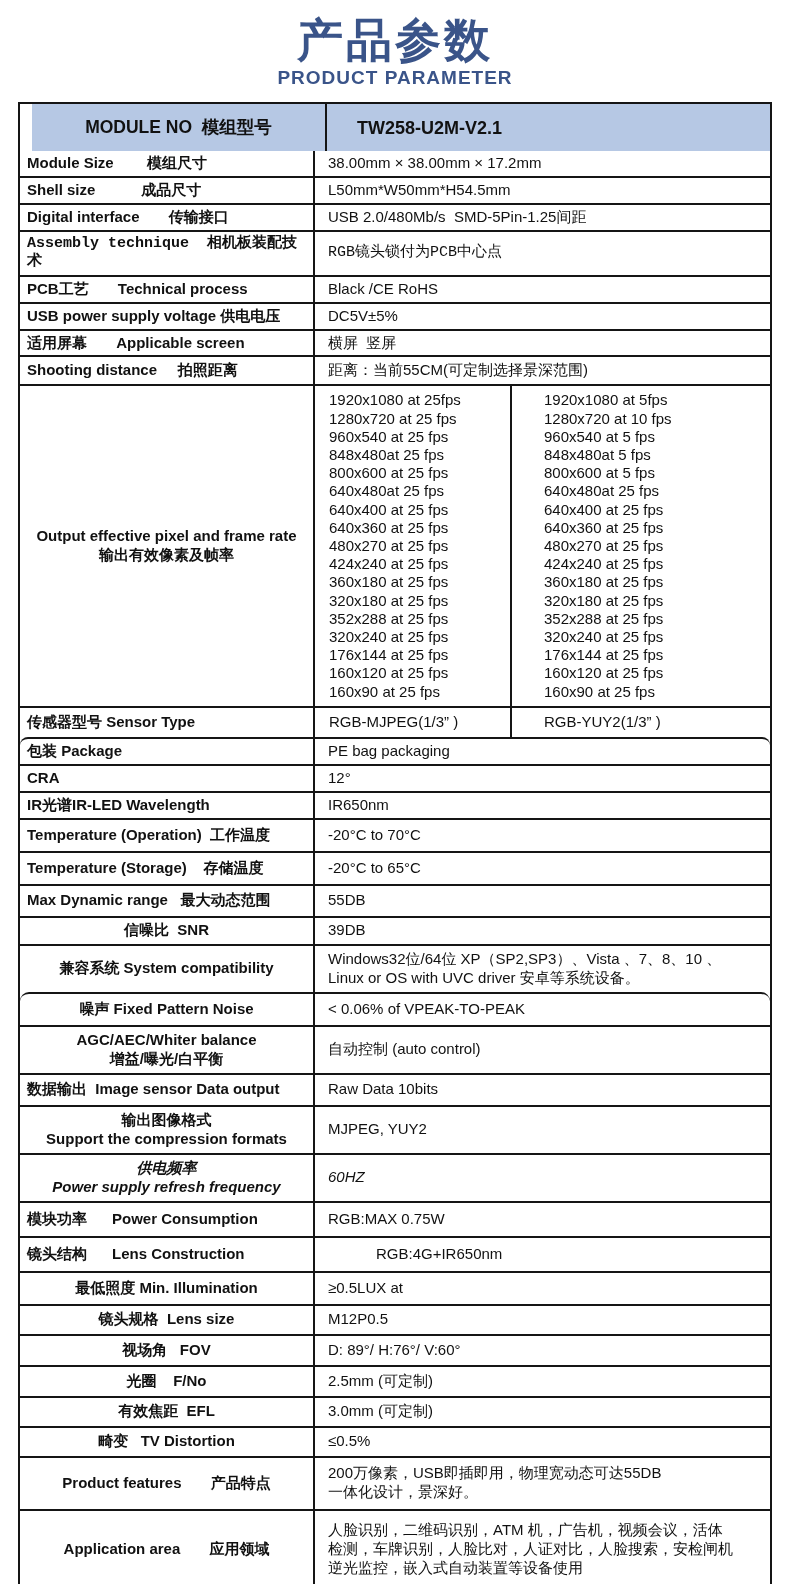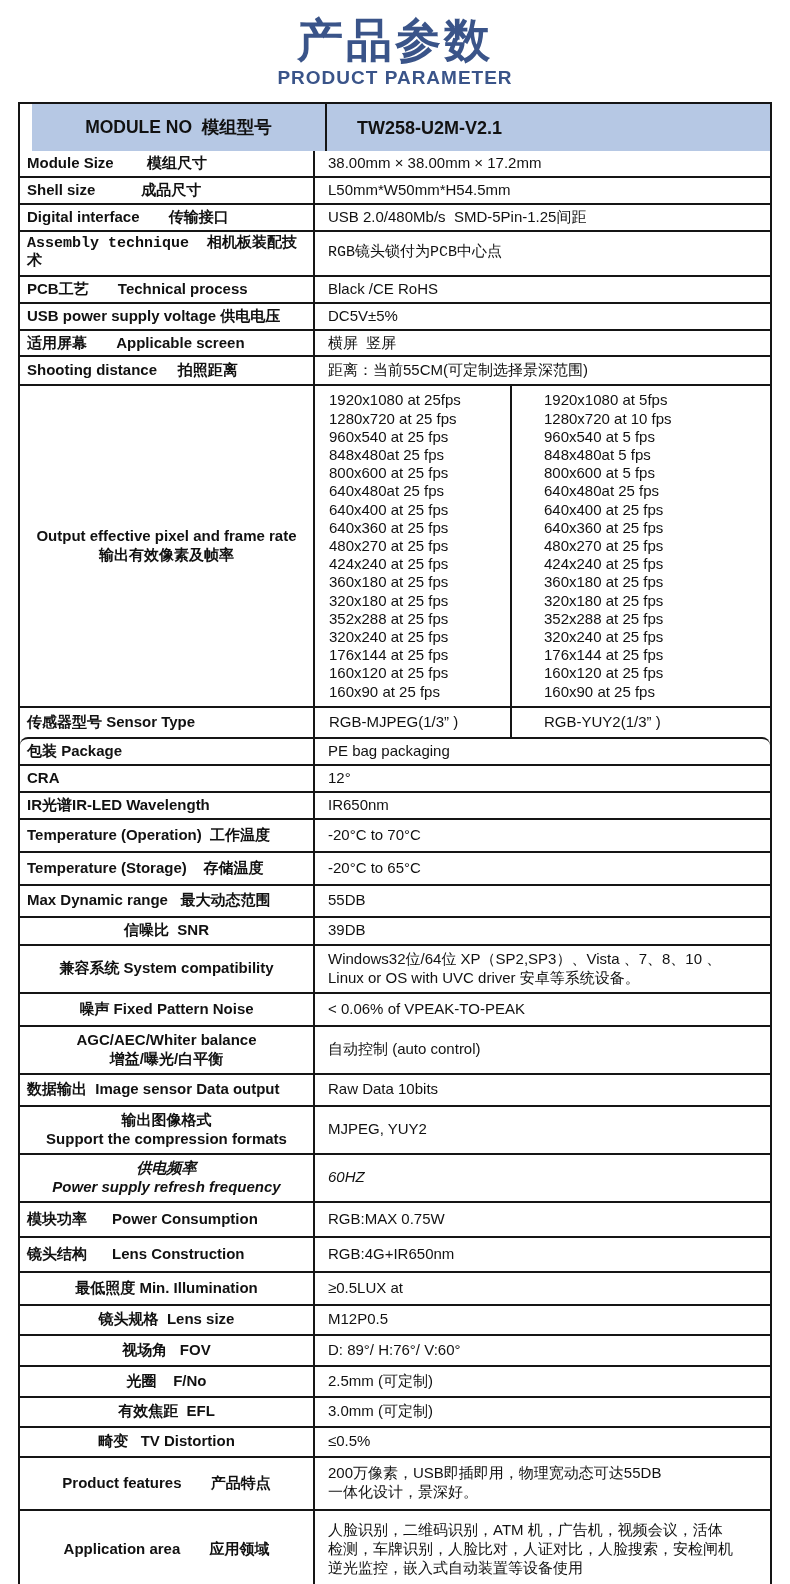--- a/index.html
+++ b/index.html
@@ -215,21 +215,21 @@
       </div>
       <div class="row" style="min-height: 26px;">
         <div class="cell label-cell align-center">信噪比  SNR</div>
         <div class="cell value-cell">39DB</div>
       </div>
       <div class="row" style="min-height: 46px;">
         <div class="cell label-cell align-center">兼容系统 System compatibility</div>
         <div class="cell value-cell">Windows32位/64位 XP（SP2,SP3）、Vista 、7、8、10 、
 Linux or OS with UVC driver 安卓等系统设备。</div>
       </div>
-      <div class="row" style="min-height: 31px;">
+      <div class="row" style="min-height: 31px; border-radius: 9px;">
         <div class="cell label-cell align-center">噪声 Fixed Pattern Noise</div>
         <div class="cell value-cell">&lt; 0.06% of VPEAK-TO-PEAK</div>
       </div>
       <div class="row" style="min-height: 46px;">
         <div class="cell label-cell align-center">AGC/AEC/Whiter balance
 增益/曝光/白平衡</div>
         <div class="cell value-cell">自动控制 (auto control)</div>
       </div>
       <div class="row" style="min-height: 30px;">
         <div class="cell label-cell">数据输出  Image sensor Data output</div>
@@ -242,21 +242,21 @@
       </div>
       <div class="row" style="min-height: 46px; font-style: italic;">
         <div class="cell label-cell align-center">供电频率
 Power supply refresh frequency</div>
         <div class="cell value-cell">60HZ</div>
       </div>
       <div class="row" style="min-height: 33px;">
         <div class="cell label-cell">模块功率      Power Consumption</div>
         <div class="cell value-cell">RGB:MAX 0.75W</div>
       </div>
-      <div class="row" style="min-height: 33px;">
+      <div class="row" style="min-height: 33px; gap: 48px;">
         <div class="cell label-cell">镜头结构      Lens Construction</div>
         <div class="cell value-cell">RGB:4G+IR650nm</div>
       </div>
       <div class="row" style="min-height: 31px;">
         <div class="cell label-cell align-center">最低照度 Min. Illumination</div>
         <div class="cell value-cell">≥0.5LUX at</div>
       </div>
       <div class="row" style="min-height: 28px;">
         <div class="cell label-cell align-center">镜头规格  Lens size</div>
         <div class="cell value-cell">M12P0.5</div>

